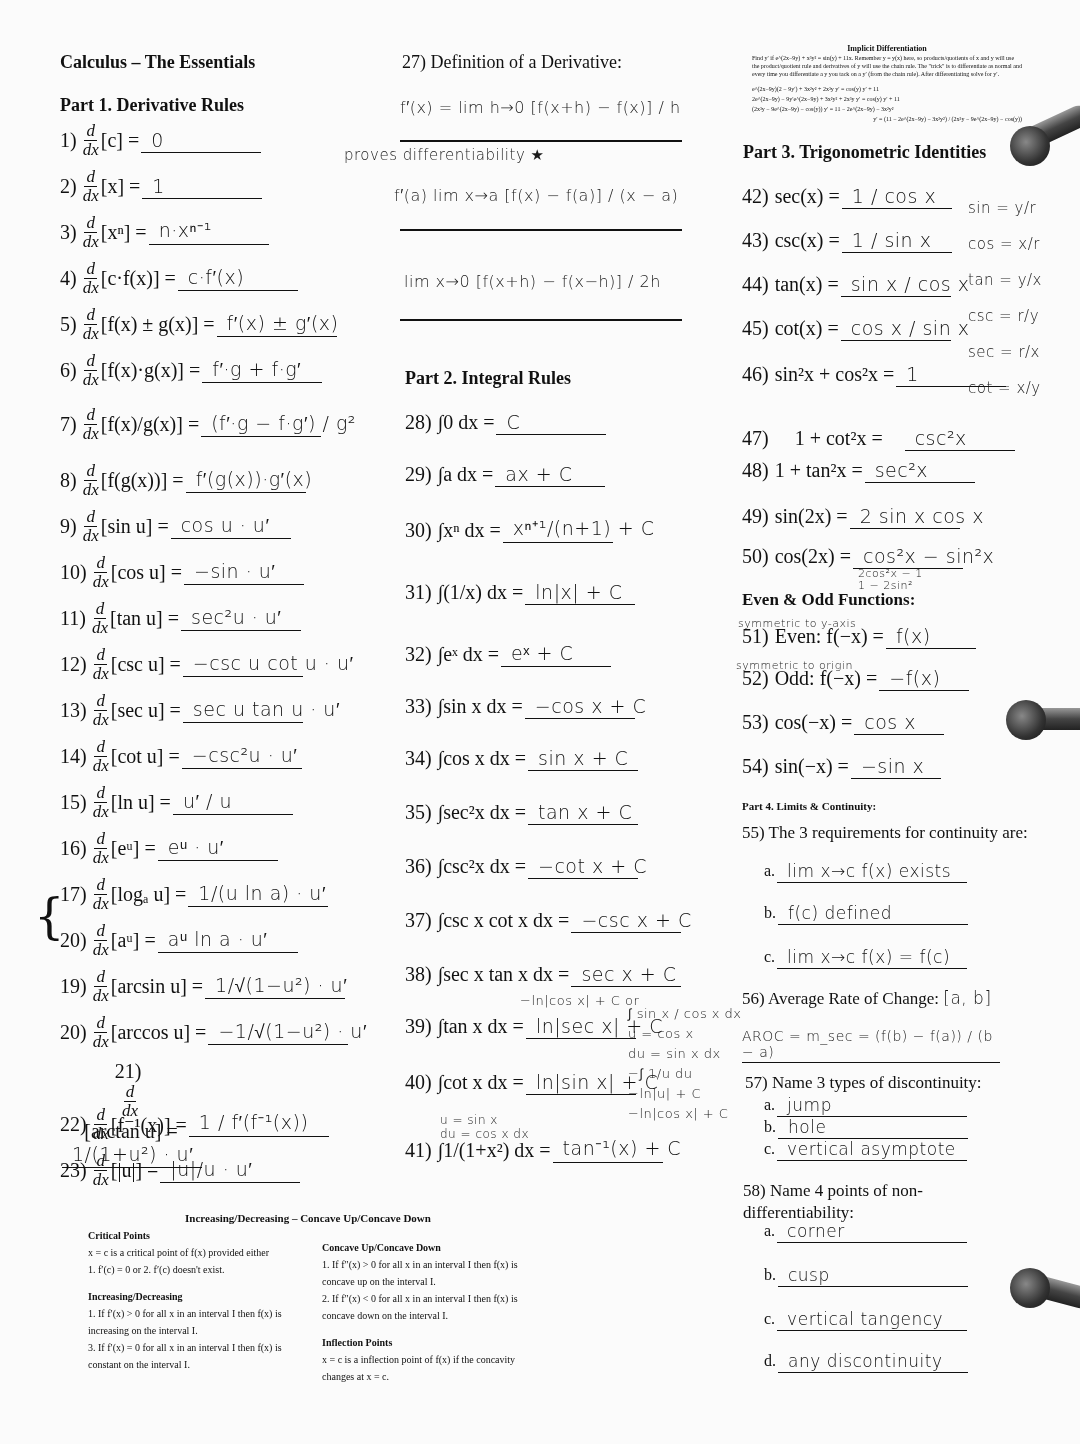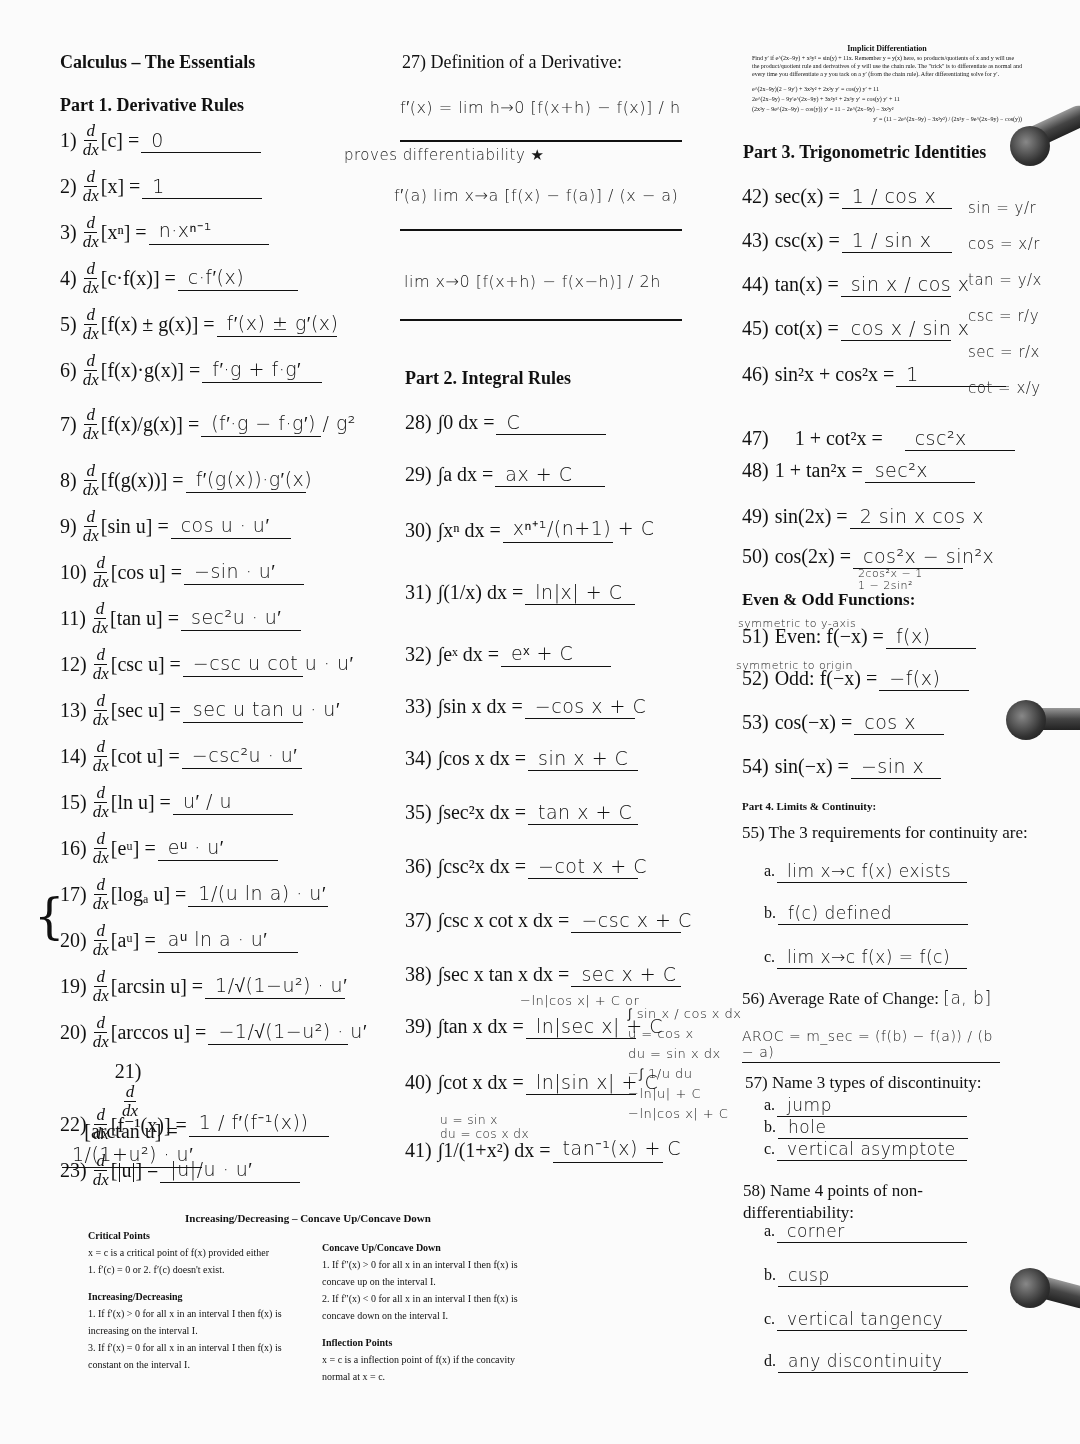--- a/index.html
+++ b/index.html
@@ -610,21 +610,21 @@
       <div>1. f′(c) = 0 or 2. f′(c) doesn't exist.</div>
       <div style="font-weight:bold;margin-top:10px;">Increasing/Decreasing</div>
       <div>1. If f′(x) &gt; 0 for all x in an interval I then f(x) is increasing on the interval I.</div>
       <div>3. If f′(x) = 0 for all x in an interval I then f(x) is constant on the interval I.</div>
     </div>
     <div style="width:200px;margin-top:12px;">
       <div style="font-weight:bold;">Concave Up/Concave Down</div>
       <div>1. If f″(x) &gt; 0 for all x in an interval I then f(x) is concave up on the interval I.</div>
       <div>2. If f″(x) &lt; 0 for all x in an interval I then f(x) is concave down on the interval I.</div>
       <div style="font-weight:bold;margin-top:10px;">Inflection Points</div>
-      <div>x = c is a inflection point of f(x) if the concavity normal at x = c.</div>
+      <div>x = c is a inflection point of f(x) if the concavity changes at x = c.</div>
     </div>
   </div>
 </div>
 
 <div class="abs" style="left:34px;top:892px;font-size:48px;line-height:48px;font-family:'DejaVu Serif',serif;">{</div>
 
 <div class="ringbar" style="left:1012px;top:118px;width:80px;transform:rotate(-25deg);"></div>
 <div class="ring" style="left:1010px;top:126px;"></div>
 <div class="ringbar" style="left:1020px;top:708px;width:70px;"></div>
 <div class="ring" style="left:1006px;top:700px;"></div>

